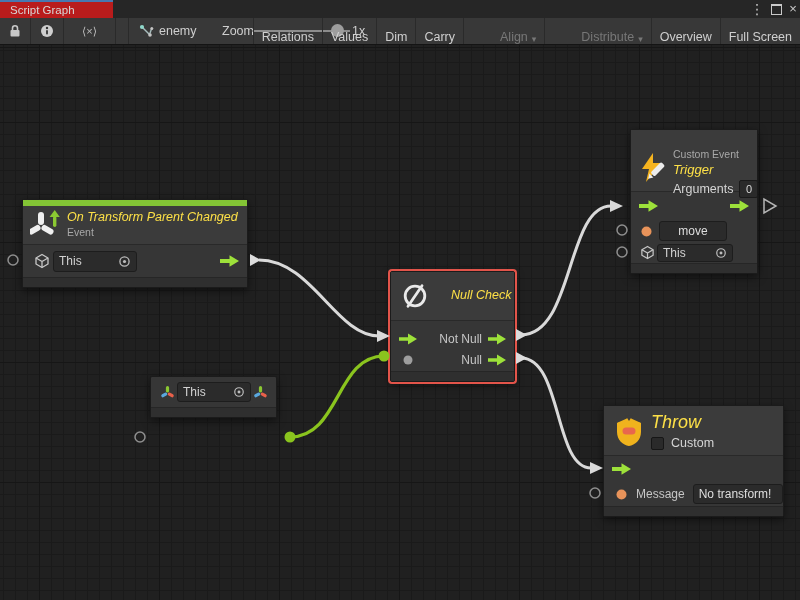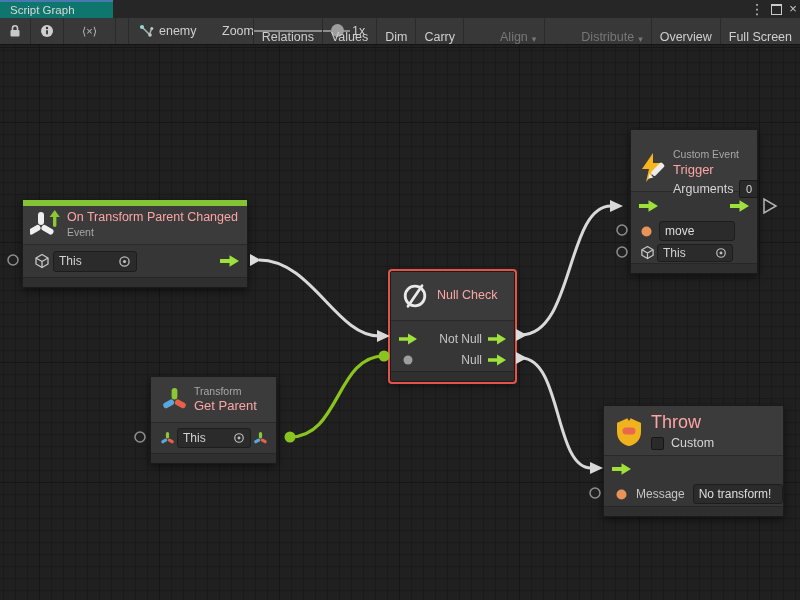--- a/index.html
+++ b/index.html
@@ -1,21 +1,21 @@
 <!DOCTYPE html>
 <html><head>
 <meta charset="utf-8">
 <style>
   html,body{margin:0;padding:0;}
   body{width:800px;height:600px;overflow:hidden;background:#202020;
        font-family:"Liberation Sans",sans-serif;-webkit-font-smoothing:antialiased;position:relative;}
 
   
   .titlebar{position:absolute;left:0;top:0;width:800px;height:18px;background:#262626;}
-  .tab{position:absolute;left:0;top:0;width:113px;height:18px;background:#0f766e;
+  .tab{position:absolute;left:0;top:0;width:113px;height:18px;background:#b91c1c;
        border-top:2px solid #4878b0;box-sizing:border-box;}
   .tab-label{position:absolute;left:10px;top:2px;font-size:11.5px;color:#d8d8d8;white-space:nowrap;}
   .win-ctl{position:absolute;top:1px;height:16px;color:#c9c9c9;font-size:13px;line-height:16px;text-align:center;}
   .menu-dots{left:750px;width:14px;font-size:14px;}
   .max-box{left:771px;top:4px;width:9px;height:8px;border:1px solid #c9c9c9;border-top-width:2px;}
   .close-x{left:786px;width:14px;}
 
   
   .toolbar{position:absolute;left:0;top:18px;width:800px;height:27px;background:#383838;
            border-bottom:1px solid #141414;box-sizing:border-box;}
@@ -41,21 +41,21 @@
       repeating-linear-gradient(90deg,#1a1a1a 0 1px,transparent 1px 12px),
       repeating-linear-gradient(0deg,#1a1a1a 0 1px,transparent 1px 12px);
     background-position:39px 0,0 3px,3px 0,0 3px;}
 
   
   .node{position:absolute;background:#363636;border:1px solid #1b1b1b;border-radius:2px;
         box-shadow:0 3px 9px rgba(0,0,0,.5);box-sizing:border-box;}
   .node.selected{box-shadow:0 0 0 2px #e2544a,0 3px 9px rgba(0,0,0,.5);}
   .nheader{background:#3b3b3b;border-bottom:1px solid #292929;display:flex;align-items:center;box-sizing:border-box;}
   .nicon{display:flex;align-items:center;justify-content:center;flex:0 0 auto;}
-  .ntitle{font-size:12.5px;color:#fca5a5;white-space:nowrap;line-height:1.25;}
+  .ntitle{font-size:12.5px;color:#fde047;white-space:nowrap;line-height:1.25;font-style:italic;}
   .nsub{font-size:10.5px;color:#a8a8a8;white-space:nowrap;line-height:1.3;}
   .nrow{display:flex;align-items:center;box-sizing:border-box;padding:0 8px;}
   .nfooter{height:9px;background:#2f2f2f;border-top:1px solid #262626;}
   .dropdown{background:#2b2b2b;border:1px solid #1d1d1d;border-radius:3px;height:21px;
             display:flex;align-items:center;box-sizing:border-box;padding:0 5px;}
   .dropdown .dval{font-size:12px;color:#d2d2d2;flex:1 1 auto;white-space:nowrap;}
   .tfield{background:#2b2b2b;border:1px solid #1d1d1d;border-radius:3px;height:20px;
           color:#dedede;font-size:12px;font-family:"Liberation Sans",sans-serif;
           box-sizing:border-box;padding:0 5px;}
   .plabel{font-size:12px;color:#c6c6c6;white-space:nowrap;}
@@ -229,21 +229,21 @@
           <path d="M0 4 h10 V0 l10 6 -10 6 V8 H0 z" fill="#9de13a"></path>
         </svg>
     </span>
   </div>
   <div class="nrow" style="height:22px;">
     <span style="margin:0 7px 0 2px;">
       <svg width="11" height="11" viewBox="0 0 11 11">
           <circle cx="5.5" cy="5.5" r="5" fill="#e8935a"></circle>
         </svg>
     </span>
-    <input class="tfield" style="width: 76px;" value="move">
+    <input class="tfield" style="width: 68px; text-align: center;" value="move">
   </div>
   <div class="nrow" style="height:21px;">
     <span class="nicon" style="width:20px;margin-left:-2px;">
       <svg width="15" height="15" viewBox="0 0 16 16" fill="none" stroke="#c8c8c8" stroke-width="1.3" stroke-linejoin="round">
         <polygon points="8,1.5 14,5 14,11 8,14.5 2,11 2,5"></polygon>
         <path d="M2 5 L8 8.5 L14 5 M8 8.5 V14.5"></path>
       </svg>
     </span>
     <div class="dropdown" style="width:76px;height:18px;">
       <span class="dval">This</span>
@@ -259,21 +259,21 @@
 </div>
 
 <div class="node selected" style="left:390px;top:271px;width:125px;">
   <div class="nheader" style="height:49px;padding-left:8px;">
     <span class="nicon" style="width:32px;">
       <svg width="28" height="28" viewBox="0 0 30 30" stroke="#e9e9e9" stroke-width="3" fill="none" stroke-linecap="round">
         <circle cx="15" cy="15" r="10.5"></circle>
         <line x1="22.5" y1="4" x2="7.5" y2="26"></line>
       </svg>
     </span>
-    <div class="ntitle" style="margin-left:6px;">Null Check</div>
+    <div class="ntitle" style="margin-left:20px;">Null Check</div>
   </div>
   <div class="nrow" style="height:28px;padding-top:8px;">
     <span>
       <svg width="18" height="12" viewBox="0 0 20 12">
           <path d="M0 4 h10 V0 l10 6 -10 6 V8 H0 z" fill="#9de13a"></path>
         </svg>
     </span>
     <span class="spacer"></span>
     <span class="plabel">Not Null</span>
     <span style="margin-left:6px;">
@@ -293,33 +293,20 @@
     <span style="margin-left:6px;">
       <svg width="18" height="12" viewBox="0 0 20 12">
           <path d="M0 4 h10 V0 l10 6 -10 6 V8 H0 z" fill="#9de13a"></path>
         </svg>
     </span>
   </div>
   <div class="nfooter"></div>
 </div>
 
 <div class="node" style="left:150px;top:376px;width:127px;">
-  <div class="nheader" style="height:46px;padding-left:8px;">
-    <span class="nicon" style="width:30px;">
-      <svg width="27" height="27" viewBox="0 0 28 28">
-        <rect x="11" y="2" width="6" height="12" rx="3" fill="#8bc832"></rect>
-        <rect x="11" y="2" width="6" height="12" rx="3" transform="rotate(120 14 15)" fill="#e8604a"></rect>
-        <rect x="11" y="2" width="6" height="12" rx="3" transform="rotate(240 14 15)" fill="#5aa7dd"></rect>
-      </svg>
-    </span>
-    <div style="margin-left:5px;">
-      <div class="nsub">Transform</div>
-      <div class="ntitle" style="font-size:13px;">Get Parent</div>
-    </div>
-  </div>
   <div class="nrow" style="height:30px;">
     <span class="nicon" style="width:20px;margin-left:-2px;">
       <svg width="15" height="15" viewBox="0 0 28 28">
         <rect x="11" y="2" width="6" height="12" rx="3" fill="#8bc832"></rect>
         <rect x="11" y="2" width="6" height="12" rx="3" transform="rotate(120 14 15)" fill="#e8604a"></rect>
         <rect x="11" y="2" width="6" height="12" rx="3" transform="rotate(240 14 15)" fill="#5aa7dd"></rect>
       </svg>
     </span>
     <div class="dropdown" style="width:74px;height:20px;">
       <span class="dval">This</span>

